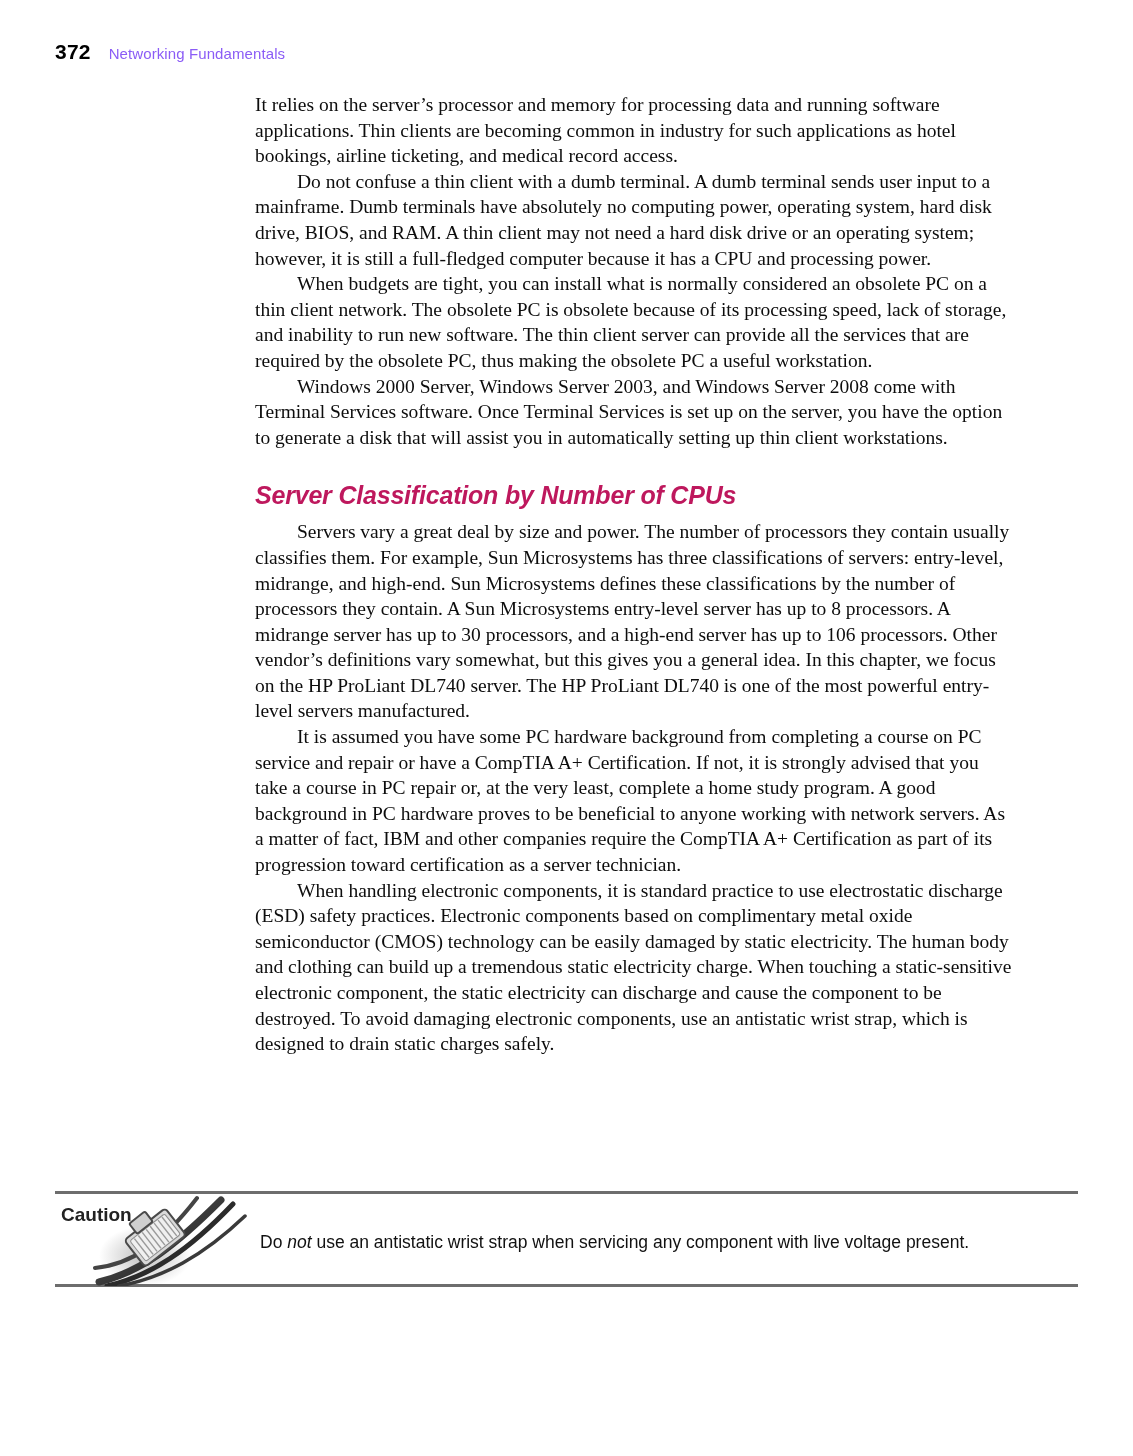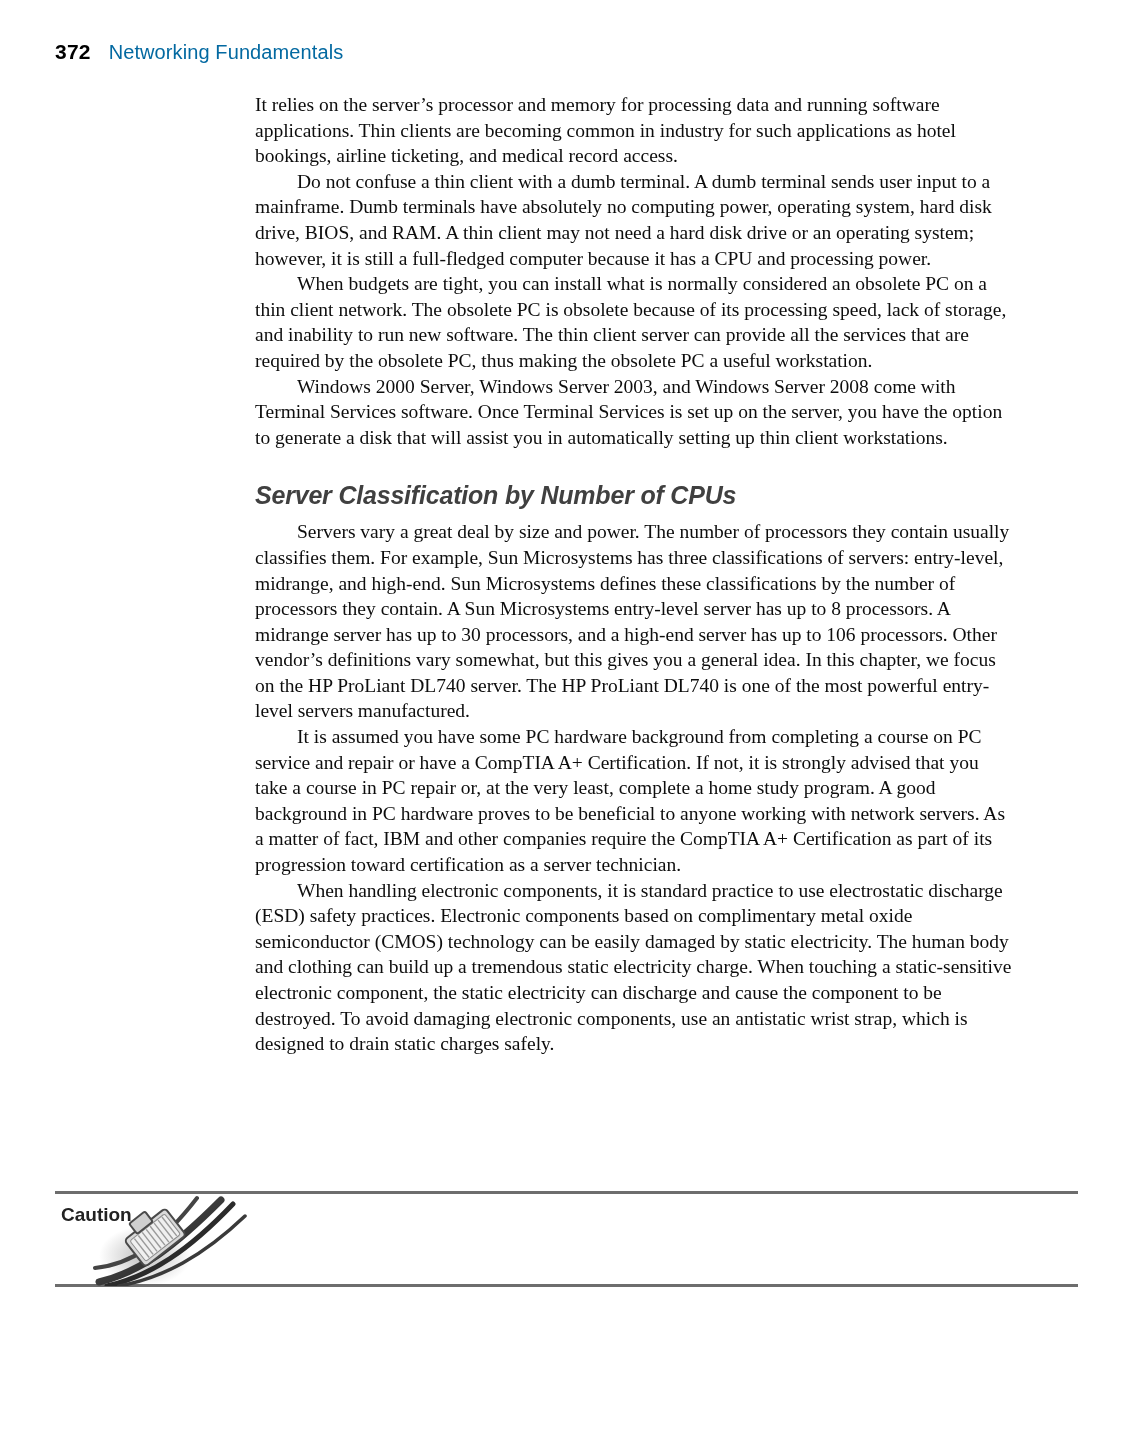--- a/index.html
+++ b/index.html
@@ -34,22 +34,22 @@
   }
   .runhead .folio {
     font-family: "Liberation Sans", sans-serif;
     font-weight: bold;
     font-size: 21px;
     letter-spacing: 0.2px;
     color: #000;
   }
   .runhead .book-title {
     font-family: "Liberation Sans", sans-serif;
-    font-size: 20px;
-    color: #0369a1;
+    font-size: 15px;
+    color: #8b5cf6;
     letter-spacing: 0.1px;
   }
 
   
   .column {
     position: absolute;
     top: 92px;
     left: 255px;
     width: 758px;
   }
@@ -66,21 +66,21 @@
     text-indent: 0;
   }
 
   h2.section {
     font-family: "Liberation Sans", sans-serif;
     font-style: italic;
     font-weight: bold;
     font-size: 25px;
     margin: 31px 0 9px 0;
     letter-spacing: -0.2px;
-    color: #404040;
+    color: #be185d;
   }
   h2.section.second {
     margin-top: 34px;
   }
 
   
   .caution {
     position: absolute;
     left: 55px;
     right: 55px;
@@ -190,17 +190,20 @@
           <line x1="55" y1="33" x2="55" y2="57" stroke="#9a9a9a" stroke-width="1.4"></line>
           <line x1="60" y1="33" x2="60" y2="57" stroke="#9a9a9a" stroke-width="1.4"></line>
           <line x1="65" y1="33" x2="65" y2="57" stroke="#9a9a9a" stroke-width="1.4"></line>
           <line x1="70" y1="33" x2="70" y2="57" stroke="#9a9a9a" stroke-width="1.4"></line>
           <line x1="75" y1="33" x2="75" y2="57" stroke="#9a9a9a" stroke-width="1.4"></line>
           <line x1="80" y1="33" x2="80" y2="57" stroke="#9a9a9a" stroke-width="1.4"></line>
         </g>
       </svg>
     </div>
 
+    <div class="text">
+      <span>Do </span><i>not</i><span> use an antistatic wrist strap when servicing any component with live voltage present.</span>
+    </div>
 
     <div class="rule-bottom"></div>
   </div>
 
 </div>
 
 </body></html>

